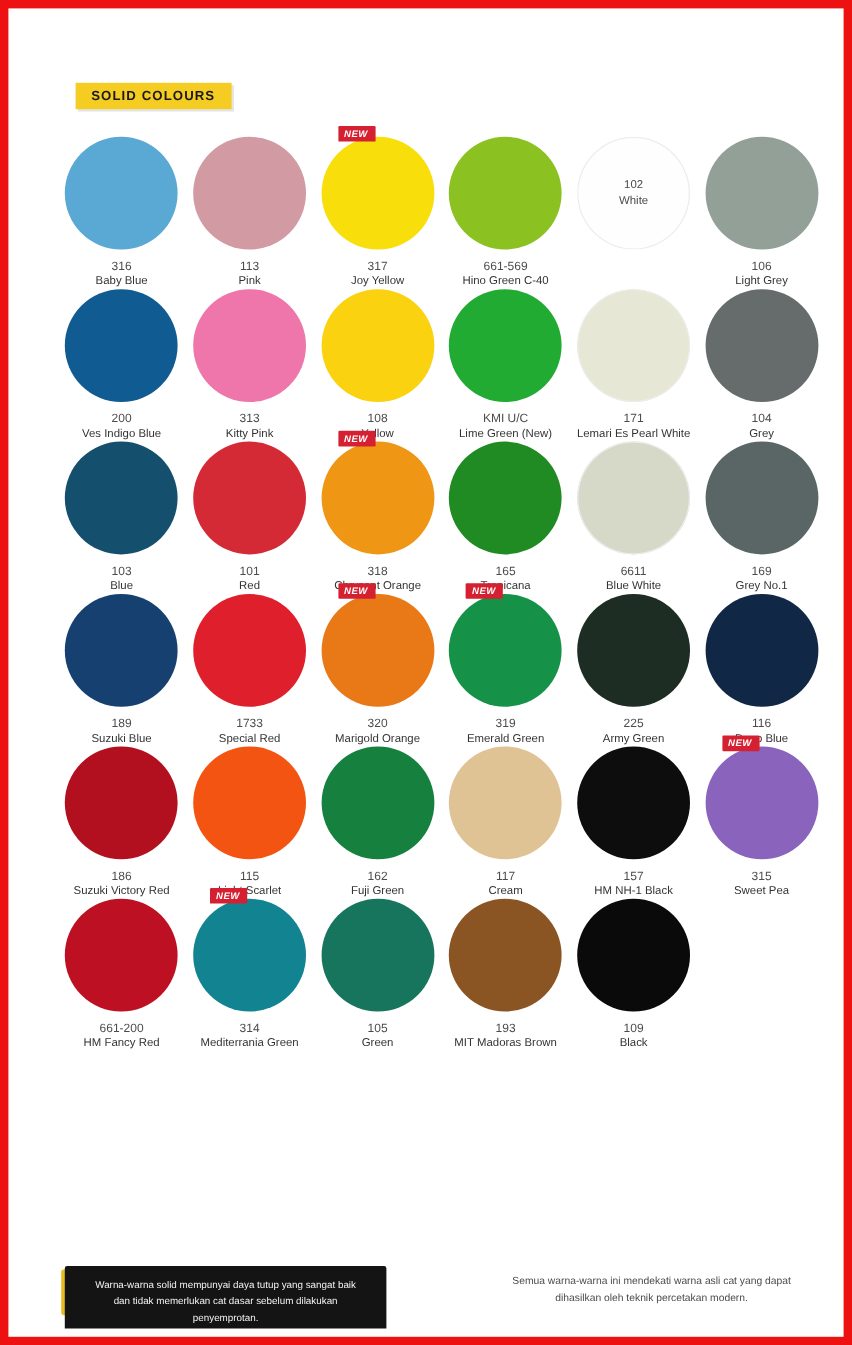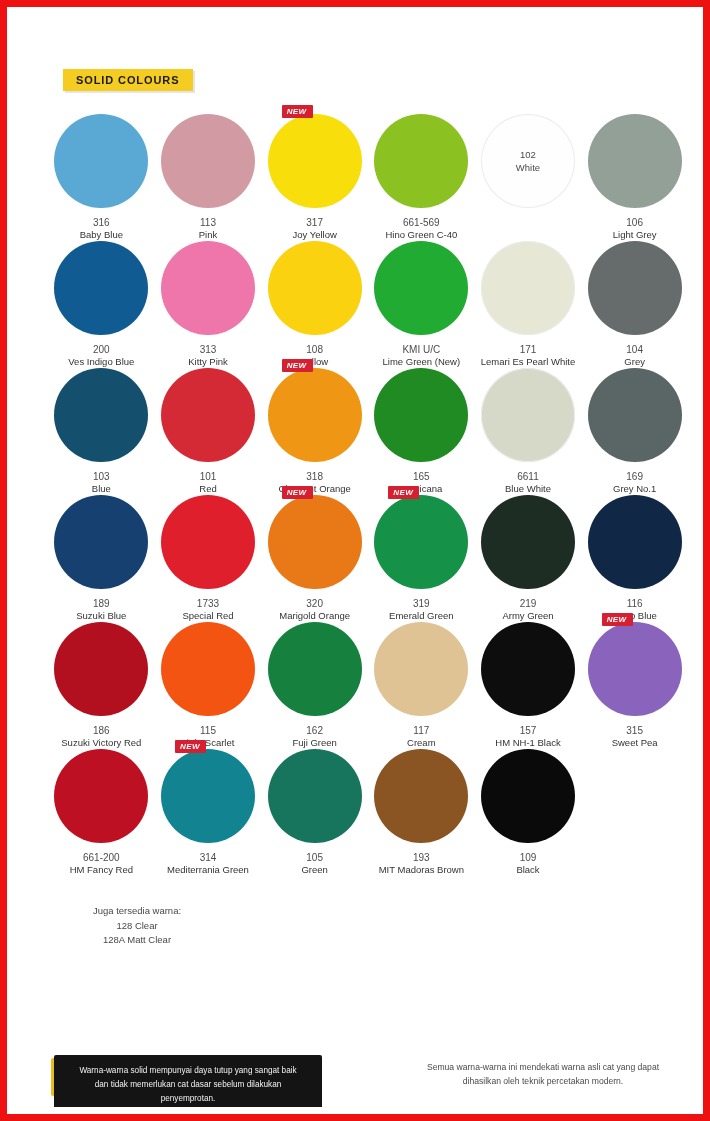--- a/index.html
+++ b/index.html
@@ -387,21 +387,21 @@
           <div class="swatch-caption">
             <span class="swatch-code">319</span>
             <span class="swatch-name">Emerald Green</span>
           </div>
         </div>
         <div class="swatch-cell">
           <div class="swatch-dot-wrap">
             <div class="swatch-dot" style="background: rgb(29, 45, 35);"></div>
           </div>
           <div class="swatch-caption">
-            <span class="swatch-code">219</span>
+            <span class="swatch-code">225</span>
             <span class="swatch-name">Army Green</span>
           </div>
         </div>
         <div class="swatch-cell">
           <div class="swatch-dot-wrap">
             <div class="swatch-dot" style="background: rgb(17, 39, 70);"></div>
           </div>
           <div class="swatch-caption">
             <span class="swatch-code">116</span>
             <span class="swatch-name">Deep Blue</span>
@@ -503,25 +503,20 @@
           <div class="swatch-dot-wrap">
             <div class="swatch-dot" style="background: rgb(10, 10, 10);"></div>
           </div>
           <div class="swatch-caption">
             <span class="swatch-code">109</span>
             <span class="swatch-name">Black</span>
           </div>
         </div>
       </div>
 
-    <div id="also-available">
-      <div>Juga tersedia warna:</div>
-      <div>128 Clear</div>
-      <div>128A Matt Clear</div>
-    </div>
 
     <div id="solid-note-wrap">
       <div id="solid-note-accent"></div>
       <div id="solid-note">Warna-warna solid mempunyai daya tutup yang sangat baik dan tidak memerlukan cat dasar sebelum dilakukan penyemprotan.</div>
     </div>
 
     <div id="footer-note">Semua warna-warna ini mendekati warna asli cat yang dapat dihasilkan oleh teknik percetakan modern.</div>
 
   </div>
 </div>

